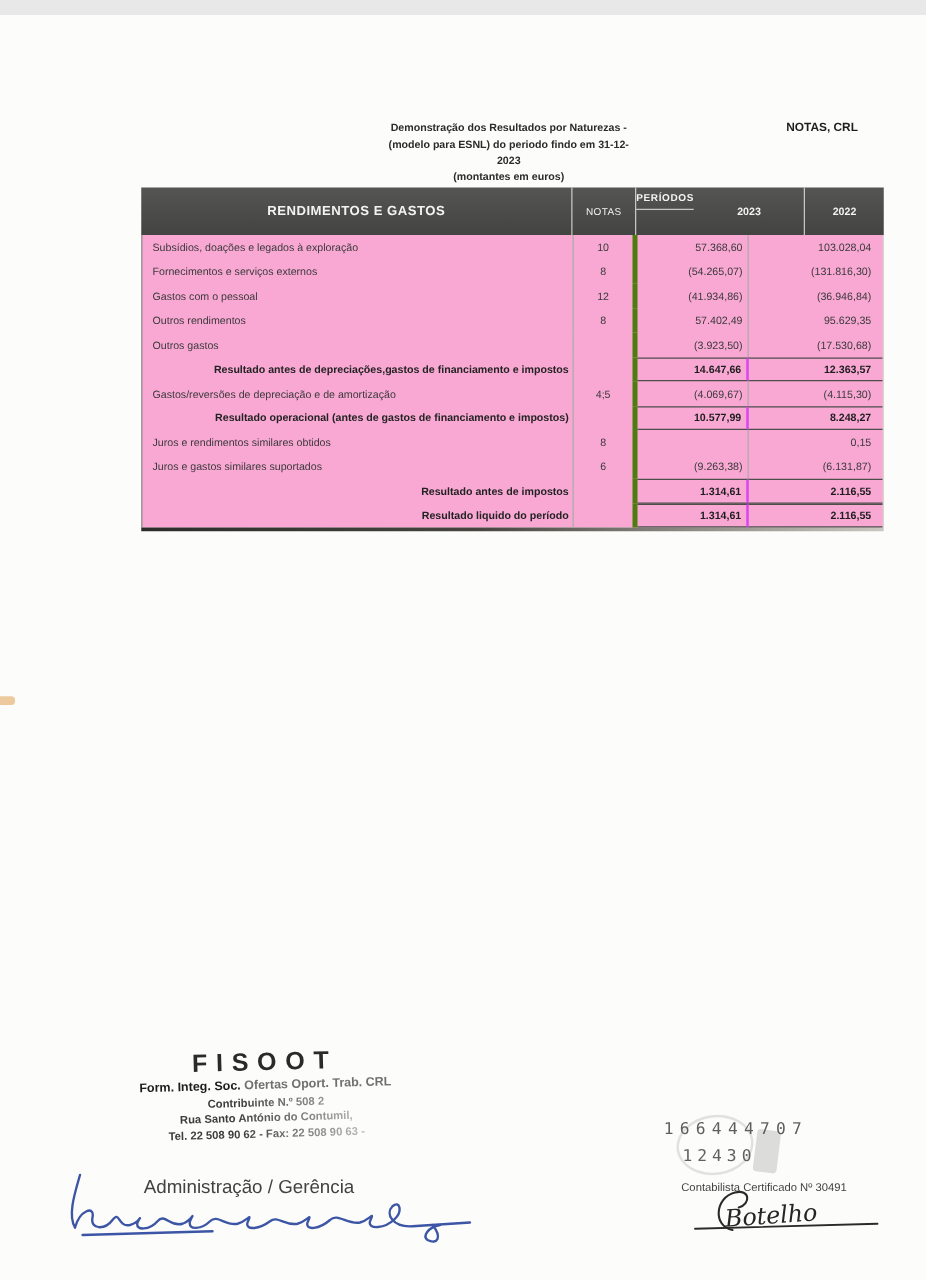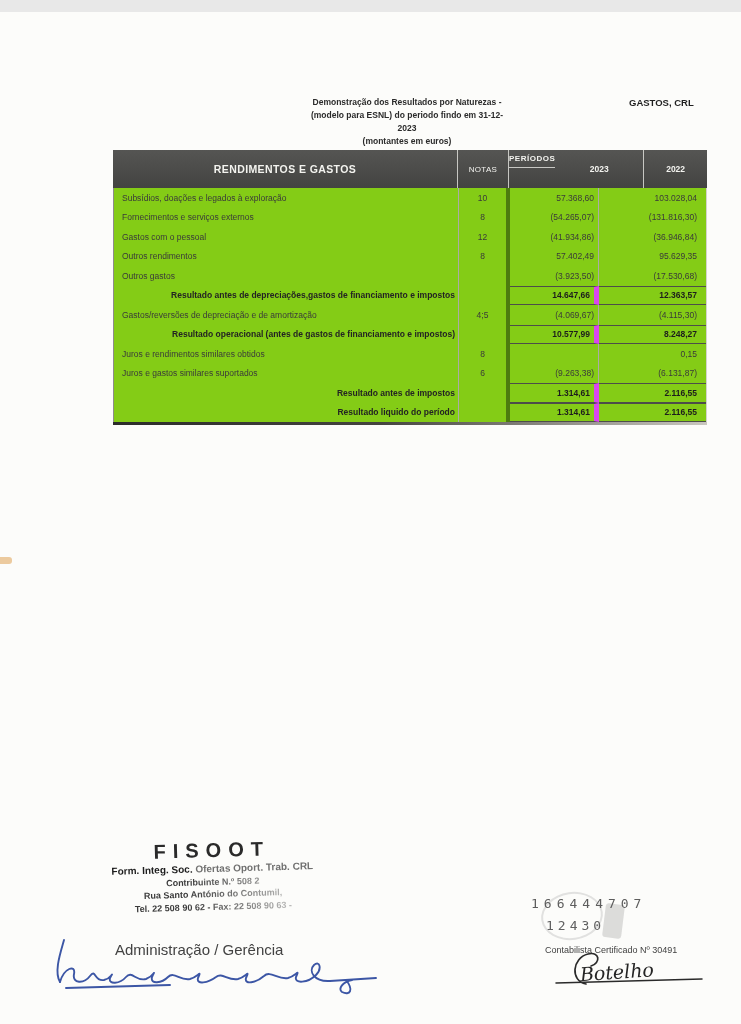--- a/index.html
+++ b/index.html
@@ -40,38 +40,38 @@
   .th-years { flex:1; display:flex; }
   .th-year {
     display:flex; align-items:center; justify-content:center;
     font-size:8.5px; font-weight:bold;
   }
   .th-y1 { width:89px; border-right:1px solid rgba(230,230,225,.8); }
   .th-y2 { flex:1; }
 
   .tbody {
     border-left:1px solid #8d8d89; border-right:1px solid #d3d3ce;
-    background:#84cc16;
+    background:#f9a8d4;
   }
   .tr { display:flex; height:19.5px; }
   .td { display:flex; align-items:center; font-size:8.5px; color:#3a3a3a; height:100%; }
   .td-label { width:345px; padding-left:8px; border-right:1px solid #ababa7; }
   .td-notas { width:51px; justify-content:center; border-right:4px solid #4d7c0f; }
   .td-v1 { width:89px; justify-content:flex-end; padding-right:4px; border-right:1px solid #ababa7; }
   .td-v2 { flex:1; justify-content:flex-end; padding-right:9px; }
 
   .tr-sub .td-label {
     justify-content:flex-end; padding-left:0; padding-right:3px;
     font-weight:bold; color:#232323;
   }
   .tr-sub .td-v1, .tr-sub .td-v2 {
     border-top:1.4px solid #4d4d4a; border-bottom:1.4px solid #4d4d4a;
     font-weight:bold; color:#1d1d1d;
   }
-  .tr-sub .td-v1 { border-right:5px solid #d946ef; }
+  .tr-sub .td-v1 { border-right:2px solid #d946ef; }
   .table-bottom { height:3px; background:linear-gradient(90deg,#2c2c2a 0%,#45443f 45%,#8f8d86 75%,#c9c7bf 100%); }
 
   
   .stamp-block {
     position:absolute; left:90px; top:827px; width:245px; text-align:center;
     color:#1e1e1e; transform:rotate(-1.6deg);
   }
   .stamp-name { font-size:20px; font-weight:600; letter-spacing:7px; color:#2a2a2a; }
   .stamp-line2 { font-size:10px; font-weight:bold; margin-top:1px; white-space:nowrap; }
   .stamp-line2 .rest { color:#4e4e4e; opacity:.8; }
@@ -111,21 +111,21 @@
 <body>
 
 <div class="page">
 
   <div class="doc-title">
     <div>Demonstração dos Resultados por Naturezas -</div>
     <div>(modelo para ESNL) do periodo findo em 31-12-</div>
     <div>2023</div>
     <div>(montantes em euros)</div>
   </div>
-  <div class="company">GASTOS, CRL</div>
+  <div class="company">NOTAS, CRL</div>
 
   <div class="fin-table">
     <div class="thead">
       <div class="th-label">RENDIMENTOS E GASTOS</div>
       <div class="th-notas">NOTAS</div>
       <div class="th-periods">
         <div class="th-periods-top">PERÍODOS</div>
         <div class="th-years">
           <div class="th-year th-y1">2023</div>
           <div class="th-year th-y2">2022</div>

